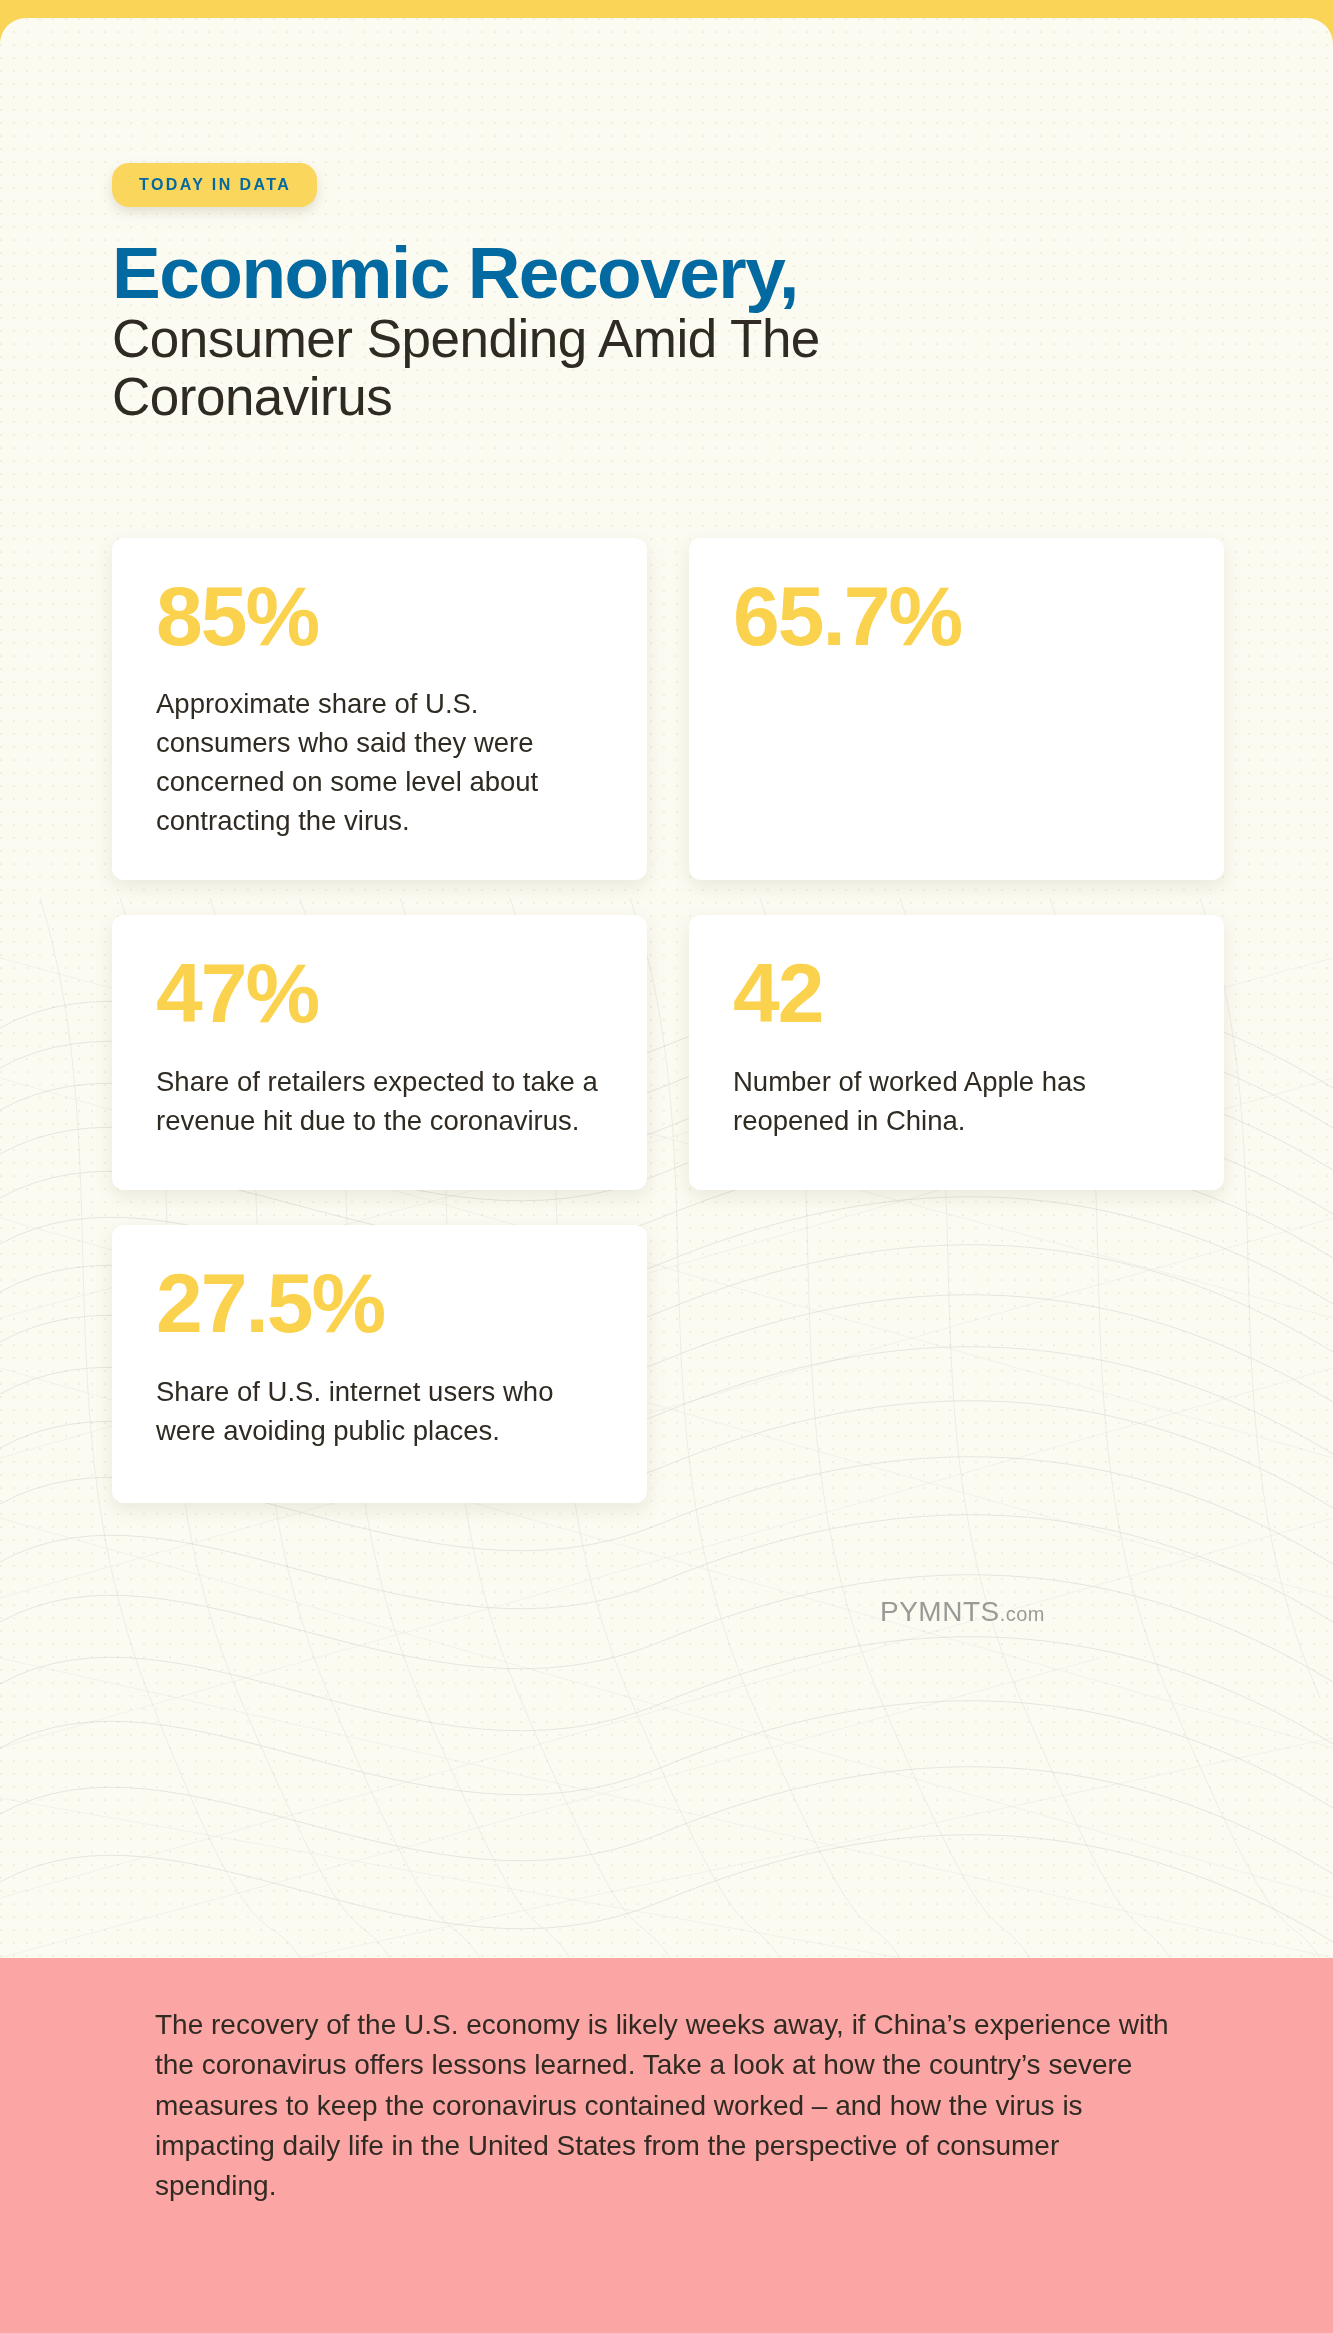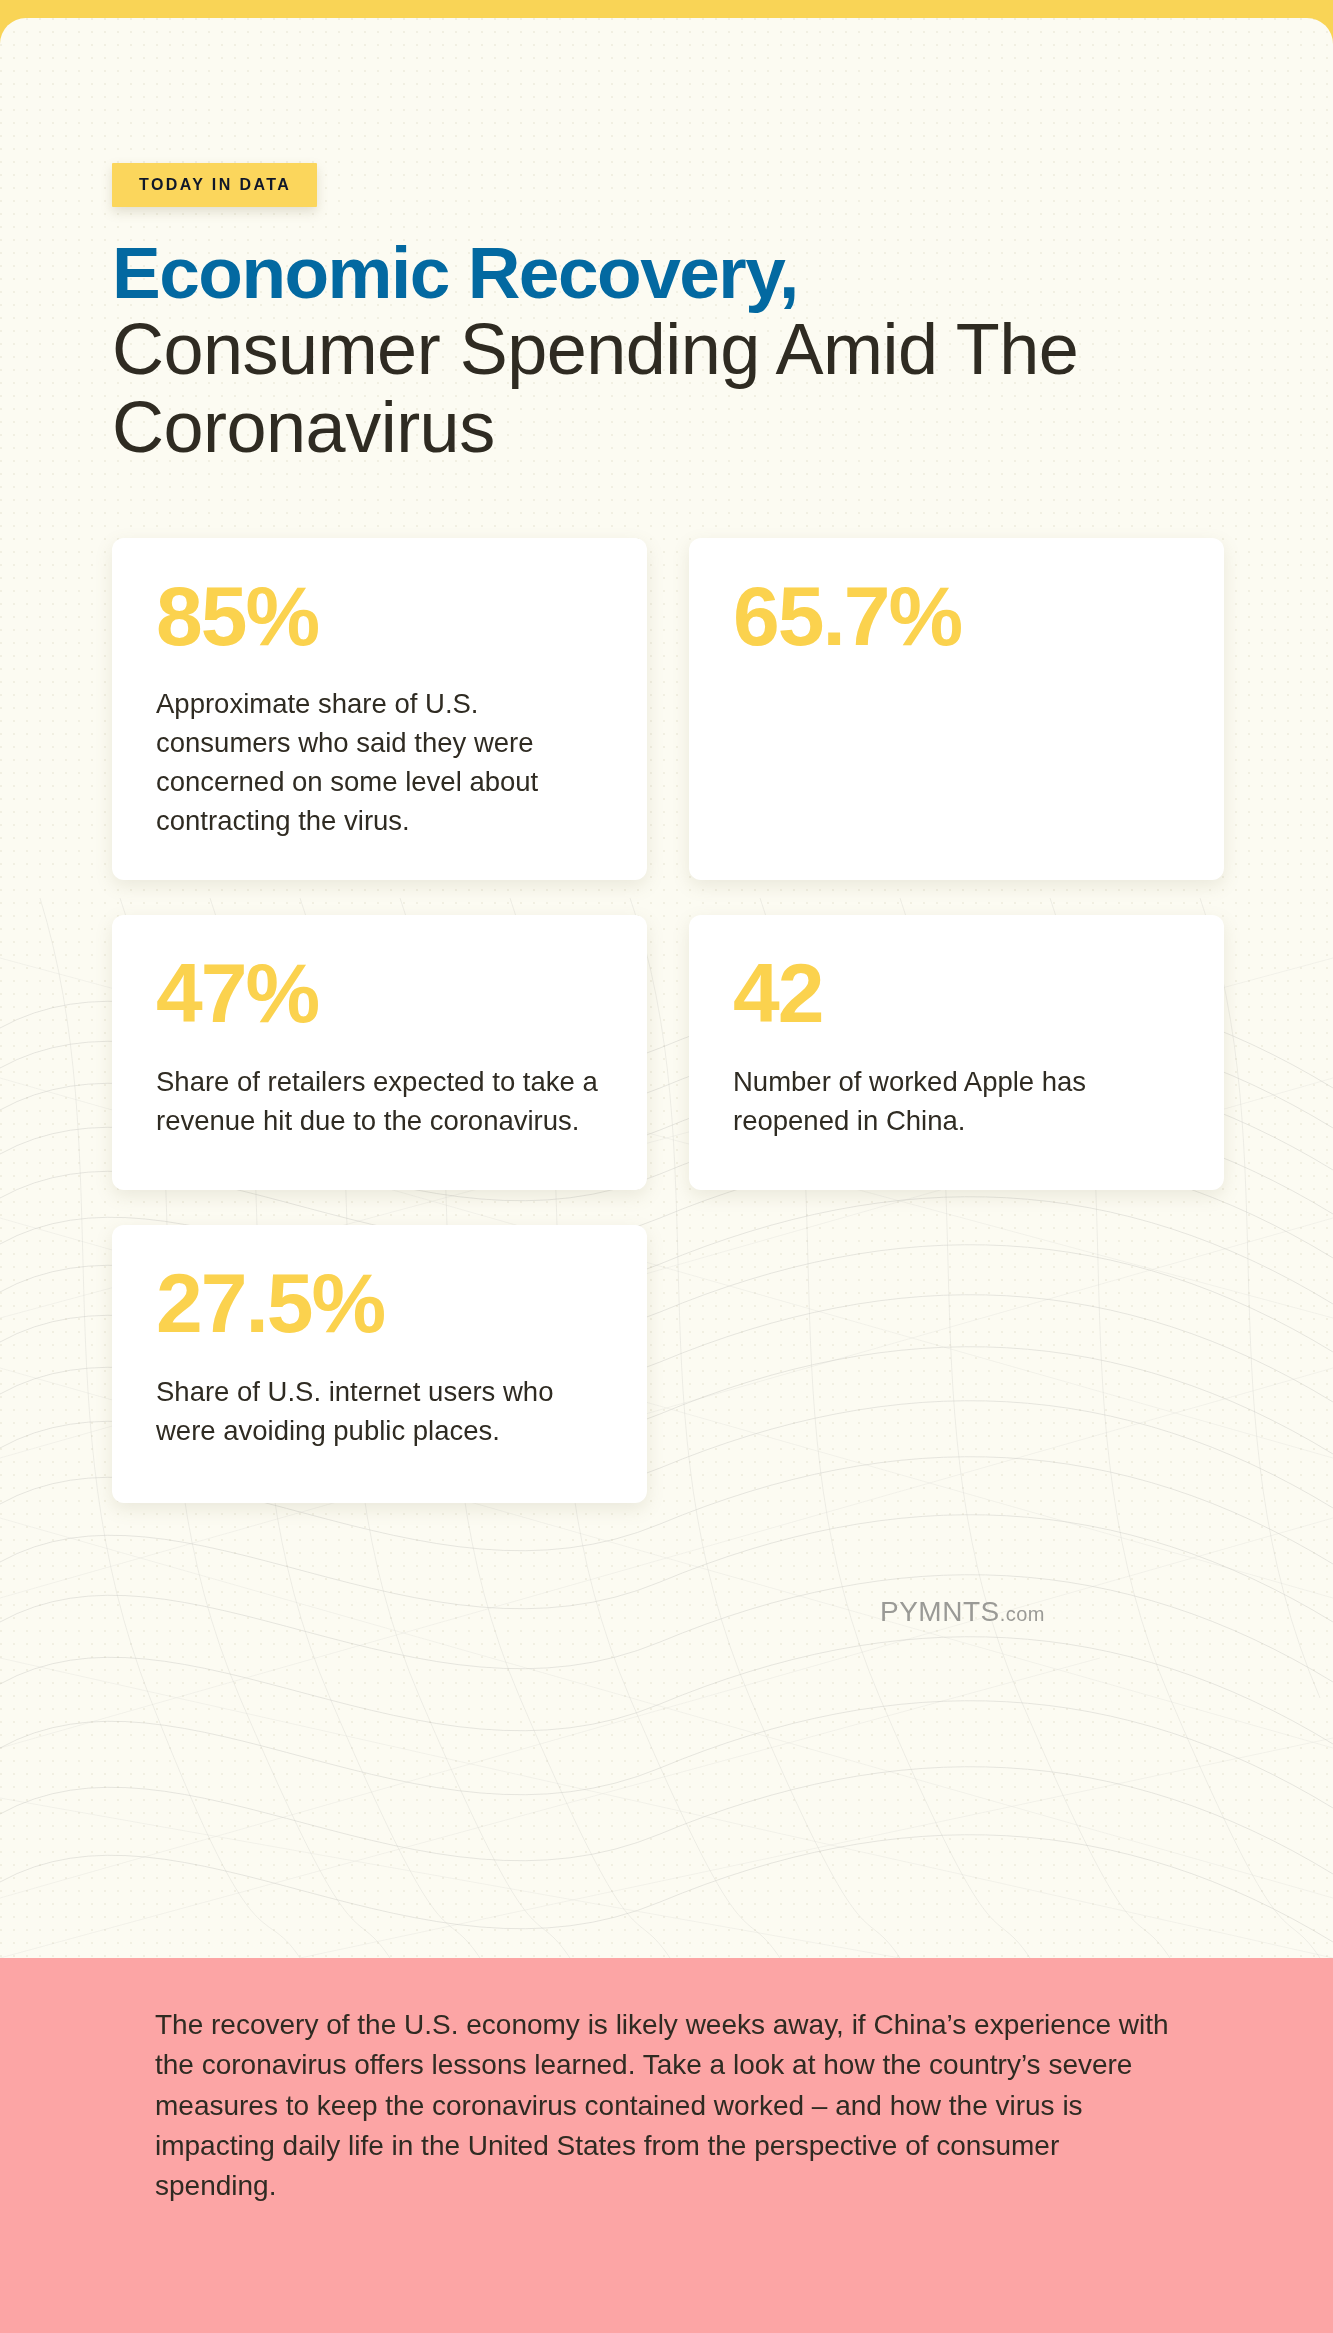--- a/index.html
+++ b/index.html
@@ -60,39 +60,39 @@
   #header {
     position: absolute;
     left: 112px;
     top: 145px;
     width: 1120px;
     z-index: 5;
   }
   .badge {
     display: inline-block;
     background: #fbd65c;
-    color: #0f172a;
+    color: #0369a1;
     font-size: 16px;
     font-weight: bold;
     letter-spacing: 2.4px;
     padding: 13px 26px 13px 27px;
-    border-radius: 1px;
+    border-radius: 17px;
     box-shadow: 0 5px 12px rgba(120,110,70,0.20);
   }
   .title-strong {
     margin-top: 30px;
     font-size: 73px;
     line-height: 0.98;
     font-weight: bold;
     color: #0369a1;
     letter-spacing: -1.5px;
     font-stretch: condensed;
   }
   .title-light {
-    font-size: 72px;
+    font-size: 53px;
     line-height: 1.06;
     font-weight: 300;
     color: #2f2b22;
     letter-spacing: -0.5px;
     margin-top: 2px;
   }
 
   
   #cards {
     position: absolute;

